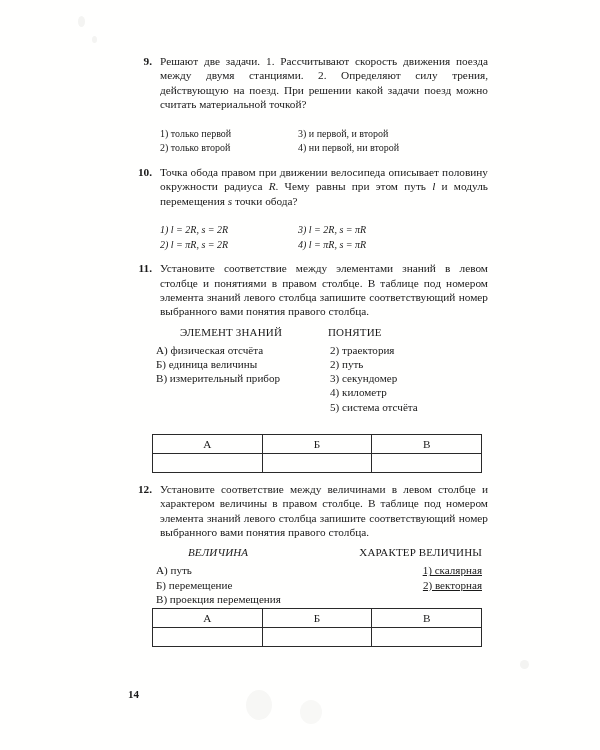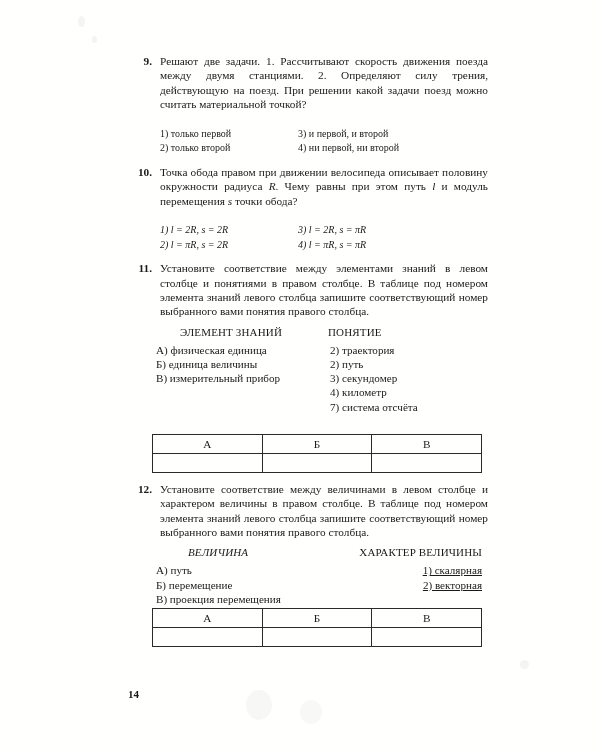--- a/index.html
+++ b/index.html
@@ -183,30 +183,30 @@
     </div>
 
     <div class="qblock">
       <div class="qnum">11.</div>
       <div class="qbody">Установите соответствие между элементами знаний в левом столбце и понятиями в правом столбце. В таблице под номером элемента знаний левого столбца запишите соответствующий номер выбранного вами понятия правого столбца.</div>
 
       <div class="columns">
         <div class="colhead left">ЭЛЕМЕНТ ЗНАНИЙ</div>
         <div class="colhead right">ПОНЯТИЕ</div>
         <div class="collist left">
-          <div>А) физическая единица</div>
+          <div>А) физическая отсчёта</div>
           <div>Б) единица величины</div>
           <div>В) измерительный прибор</div>
         </div>
         <div class="collist right">
           <div>2) траектория</div>
           <div>2) путь</div>
           <div>3) секундомер</div>
           <div>4) километр</div>
-          <div>7) система отсчёта</div>
+          <div>5) система отсчёта</div>
         </div>
       </div>
 
       <div class="tablewrap">
         <table class="anstable">
           <tbody>
               <tr>
             <td class="hdr">А</td>
             <td class="hdr">Б</td>
             <td class="hdr">В</td>

